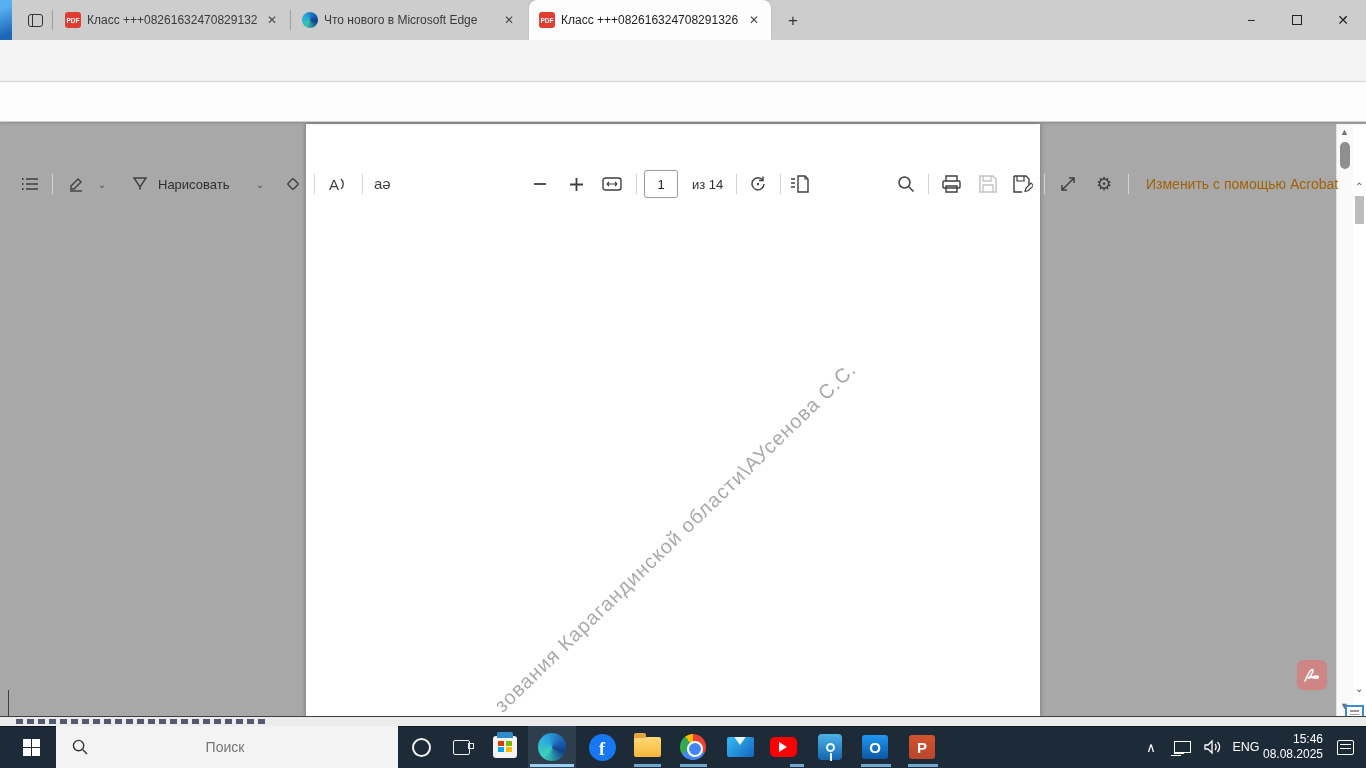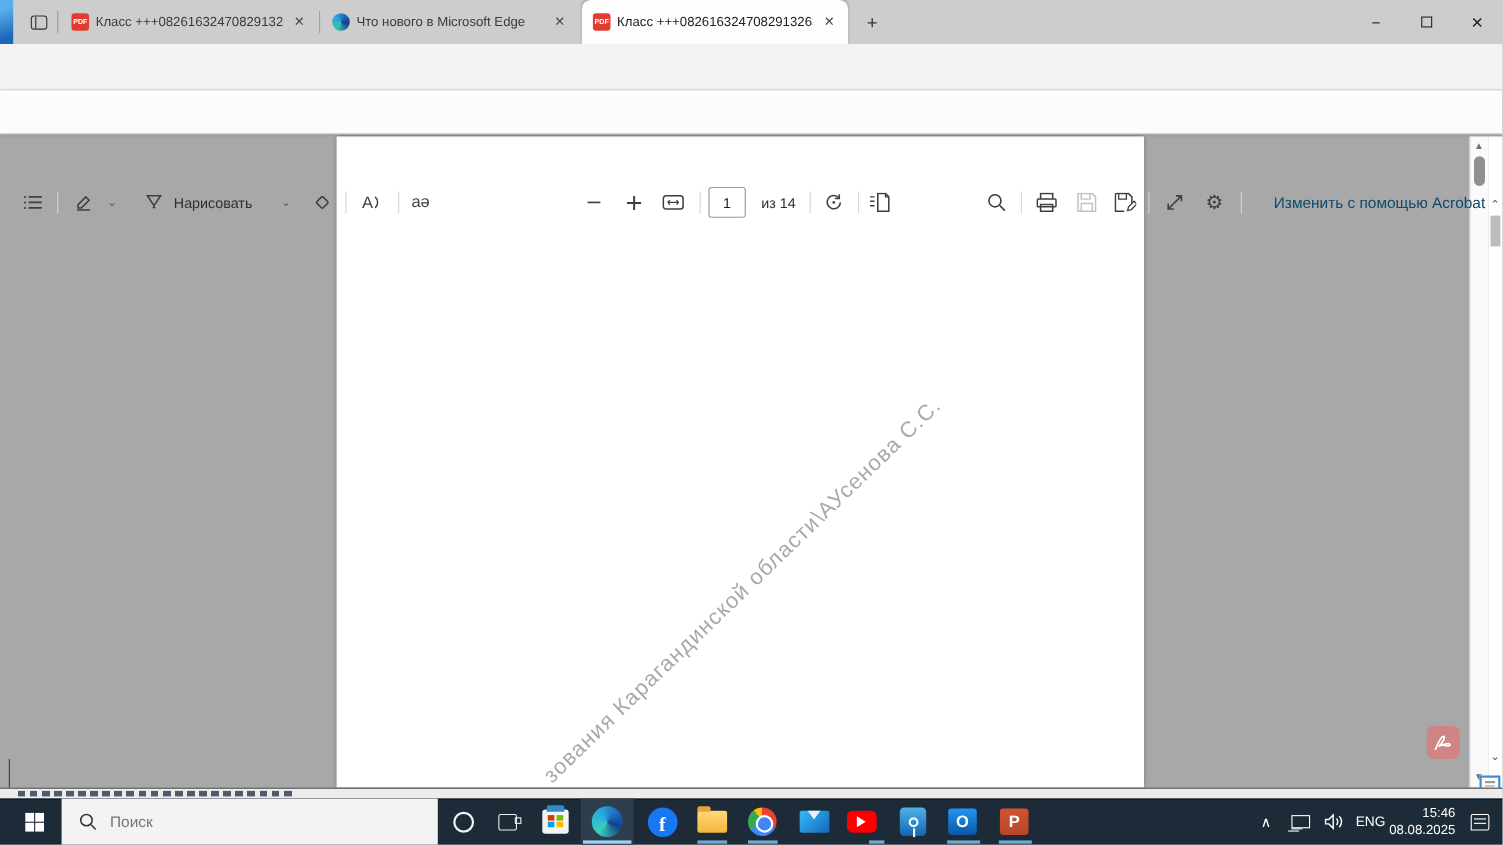--- a/index.html
+++ b/index.html
@@ -73,21 +73,21 @@
   #bottomstrip { left:0; top:716px; width:1366px; height:10px; background:#ececec; border-top:1px solid #3f3f3f; }
   .left-edge-line { left:8px; top:690px; width:1px; height:26px; background:#3f3f3f; }
   .clipped-text { left:16px; top:719px; width:252px; height:5px; background:repeating-linear-gradient(90deg,#2a3550 0 7px,transparent 7px 11px); opacity:.8; }
 
   
   #taskbar { left:0; top:726px; width:1366px; height:42px; background:#1d2a37; border-top:1px solid #0f1822; }
   .tb-ic { top:726px; width:46px; height:42px; display:flex; align-items:center; justify-content:center; }
   .win-logo { width:17px; height:17px; display:grid; grid-template-columns:8px 8px; grid-template-rows:8px 8px; gap:1.5px; }
   .win-logo i { background:#fff; }
   #tb-search { left:56px; top:726px; width:342px; height:42px; background:#f3f3f3; display:flex; align-items:center; padding-left:16px; gap:12px; }
-  #tb-search input { border:none; outline:none; background:transparent; font-size:14px; color:#444; width:250px; font-family:"Liberation Sans",sans-serif; }
+  #tb-search input { border:none; outline:none; background:transparent; font-size:14px; color:#444; width:250px; font-family:"Liberation Sans",sans-serif;text-align:center; }
   .cortana { width:19px; height:19px; border:2px solid #f2f2f2; border-radius:50%; }
   .taskview { width:17px; height:15px; border:1.6px solid #eee; border-radius:2px; position:relative; }
   .taskview::after { content:""; position:absolute; right:-5px; top:2px; width:4px; height:4px; border:1.4px solid #eee; }
   .app { top:726px; width:48px; height:42px; display:flex; align-items:center; justify-content:center; }
   .app.active-tile { background:#2f3e4c; }
   .underline { top:764px; height:3px; background:#6fa8d0; }
   .underline.wide { background:#9ad1f5; }
   .ic-store { width:24px; height:22px; background:#f4f4f4; border-radius:3px; position:relative; }
   .ic-store::before { content:""; position:absolute; left:4px; top:-4px; right:4px; height:6px; background:#2f8ccb; border-radius:2px 2px 0 0; }
   .ic-store::after { content:""; position:absolute; left:5px; top:5px; width:14px; height:11px;
@@ -310,21 +310,21 @@
         </svg>
     </div>
     <div class="abs pt-sep" style="left:1044px;"></div>
     <div class="abs pt-ic" style="left:1056px;">
       <svg width="16" height="16" viewBox="0 0 16 16">
           <path d="M2 14L14 2M9 2h5v5M7 14H2V9" stroke="#3f3f3f" stroke-width="1.5" fill="none"></path>
         </svg>
     </div>
     <div class="abs pt-ic gear" style="left:1092px;">⚙</div>
     <div class="abs pt-sep" style="left:1128px;"></div>
-    <span class="abs" style="left:1146px; top:94px; font-size:14px; color:#0c4a6e;margin-left:12px;">Изменить с помощью Acrobat</span>
+    <span class="abs" style="left:1146px; top:94px; font-size:14px; color:#a16207;">Изменить с помощью Acrobat</span>
   </div>
 
   <div id="page" class="abs">
     <div class="watermark">зования Карагандинской области\АУсенова С.С.</div>
   </div>
 
   <div class="abs acro-fab">
     <svg width="20" height="18" viewBox="0 0 20 18">
       <path d="M3 15c3-7 6-12 7.5-11.5S10 9 6 12.5c5-2.5 10-3 10.3-1.6.3 1.4-3.3 1.6-6.3.6" stroke="#fff" stroke-width="1.6" fill="none" stroke-linecap="round"></path>
     </svg>

